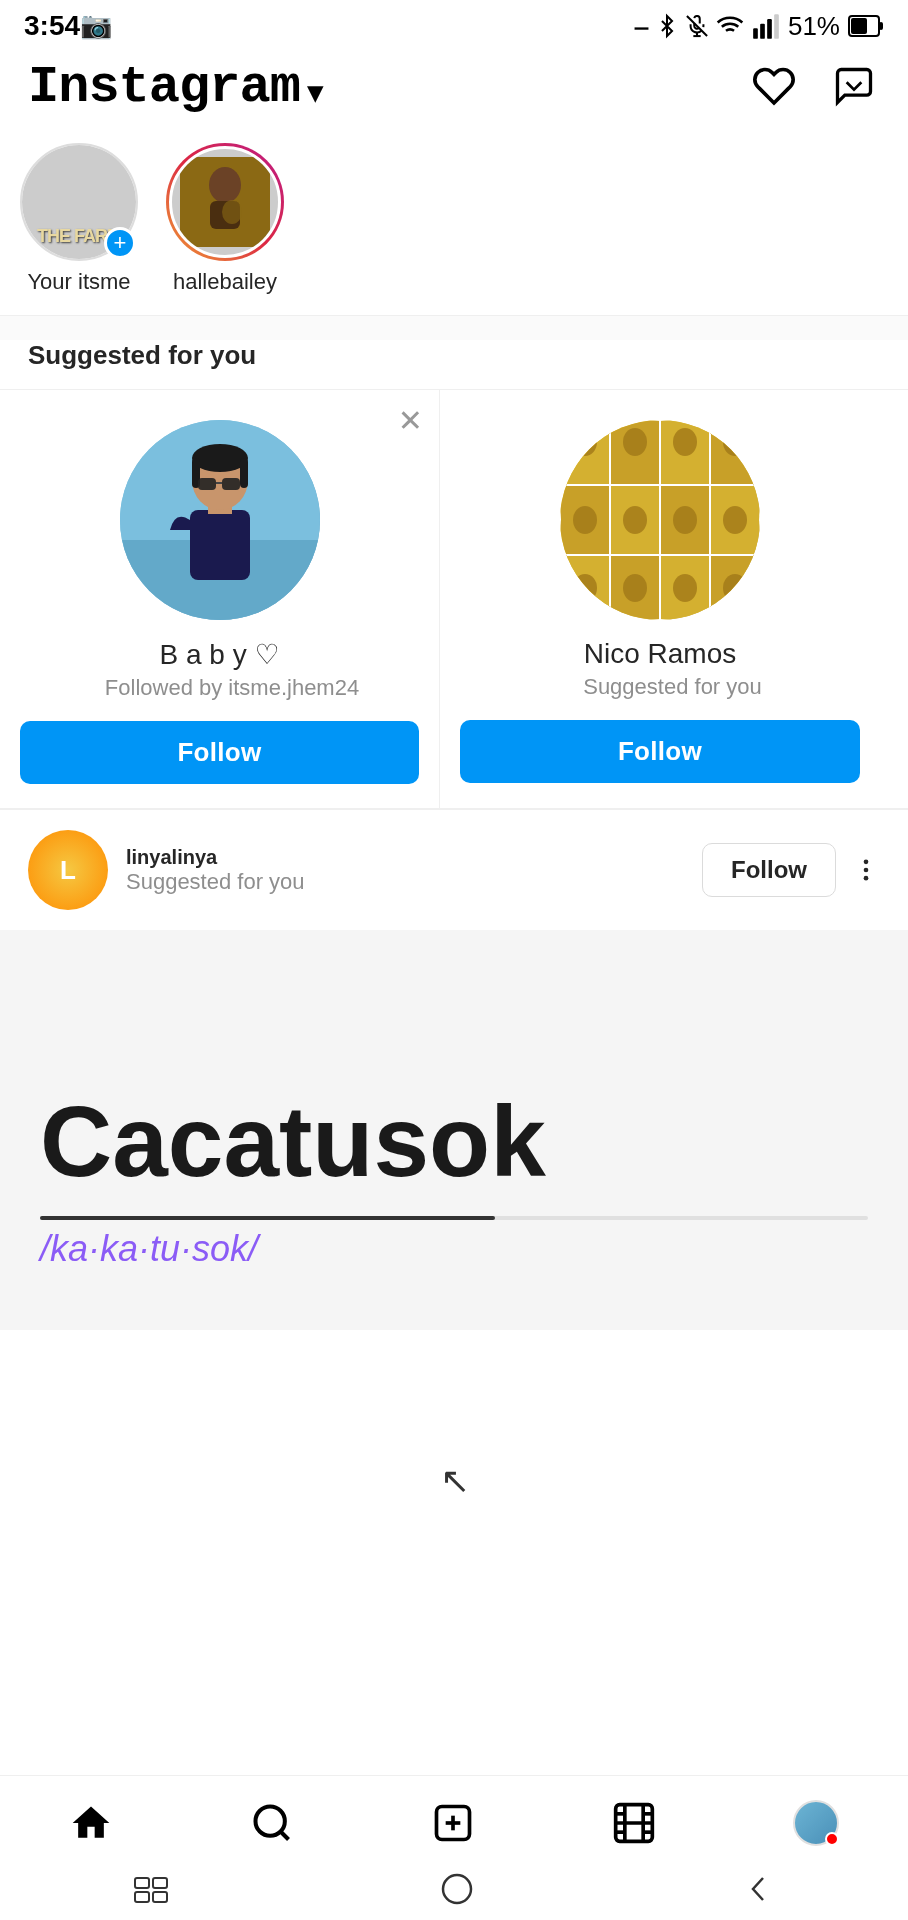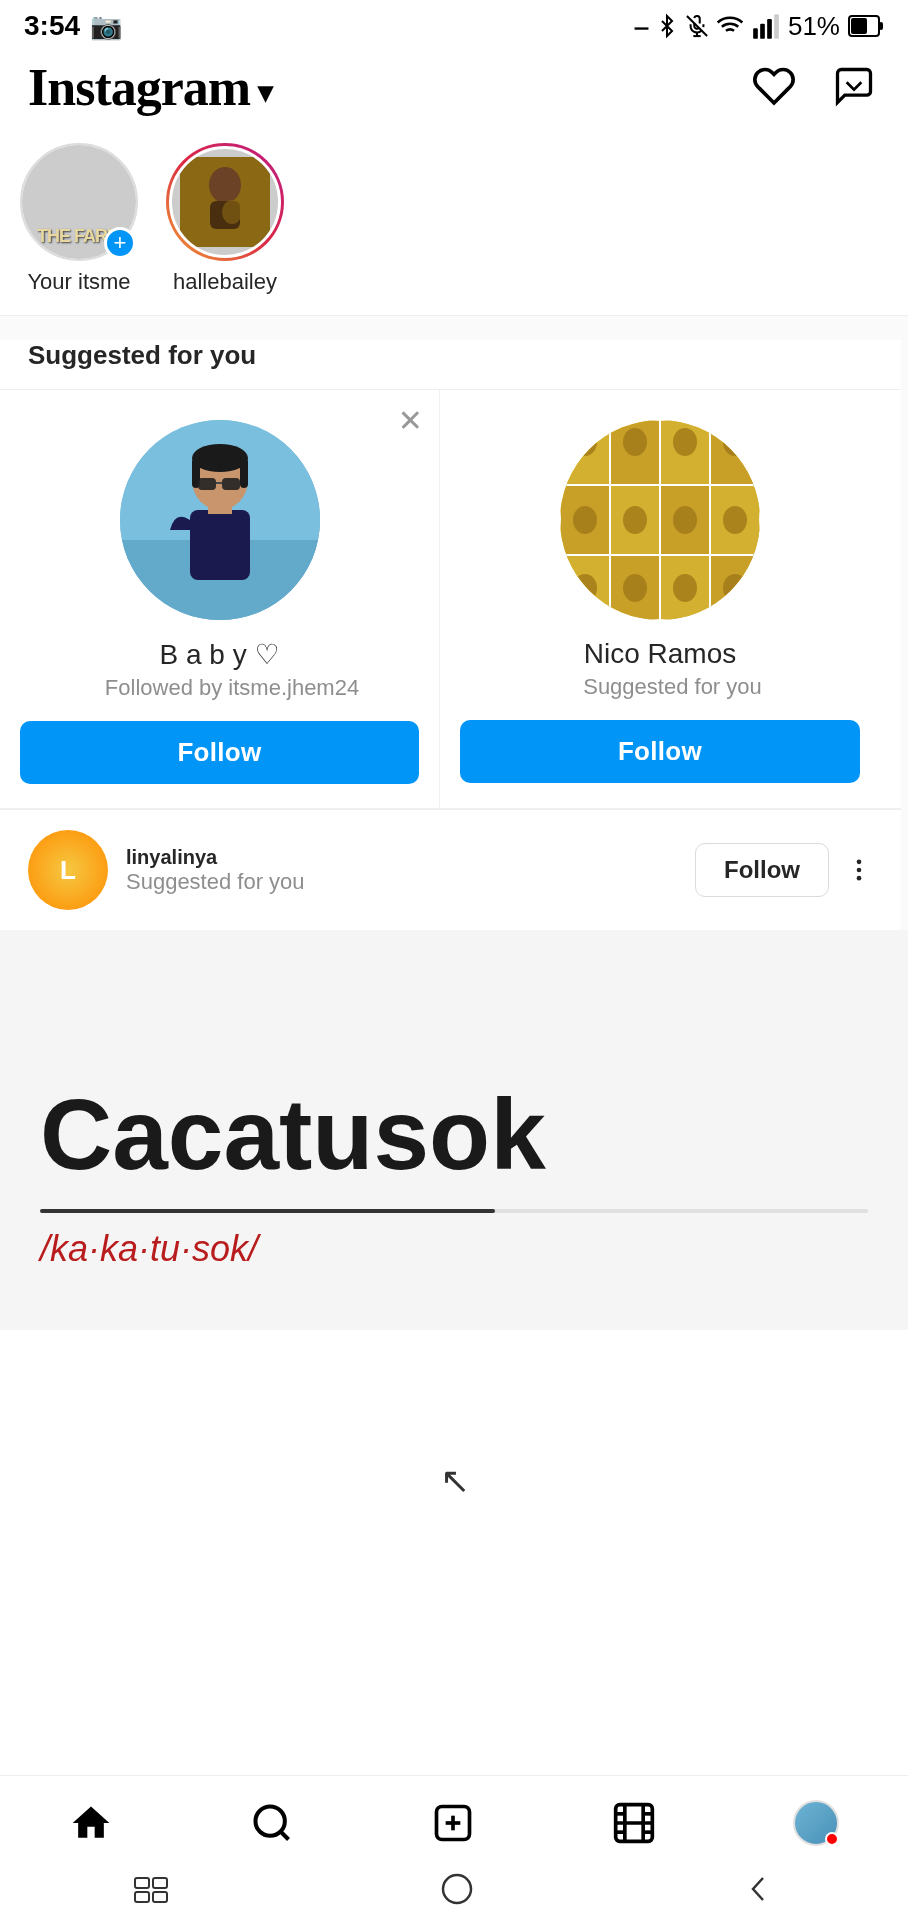--- a/index.html
+++ b/index.html
@@ -15,21 +15,21 @@
     
     .status-bar {
       display: flex;
       justify-content: space-between;
       align-items: center;
       padding: 10px 24px 6px 24px;
       background: #fff;
       font-size: 28px;
       font-weight: 600;
     }
-    .status-left { display: flex; align-items: flex-end; gap: 10px; }
+    .status-left { display: flex; align-items: flex-start; }
     .status-right { display: flex; align-items: center; gap: 8px; font-size: 26px; }
 
     
     .header {
       display: flex;
       justify-content: space-between;
       align-items: center;
       padding: 10px 28px 10px 28px;
       background: #fff;
     }
@@ -122,21 +122,21 @@
       text-align: center;
       max-width: 120px;
       overflow: hidden;
       text-overflow: ellipsis;
       white-space: nowrap;
     }
 
     
     .suggested-section {
       background: #fafafa;
-      padding: 24px 7px 0 0;
+      padding: 24px 0 0 0;
     }
     .suggested-title {
       font-size: 26px;
       font-weight: 700;
       color: #262626;
       padding: 0 28px 18px 28px;
       background: #fff;
     }
     .suggested-cards-wrap {
       overflow-x: auto;
@@ -302,22 +302,22 @@
       border-radius: 2px;
     }
     .post-progress-inner {
       height: 100%;
       background: #333;
       border-radius: 2px;
       width: 55%;
     }
     .post-phonetics {
       font-size: 36px;
-      color: #b91c1c;
-      padding: 15px 40px 0 40px;
+      color: #8b5cf6;
+      padding: 8px 40px 0 40px;
       font-style: italic;
     }
 
     
     .bottom-nav {
       position: fixed;
       bottom: 0;
       left: 0;
       width: 908px;
       background: #fff;
@@ -448,21 +448,21 @@
     <svg width="36" height="22" viewBox="0 0 36 22">
         <rect x="1" y="1" width="30" height="20" rx="3" ry="3" fill="none" stroke="#000" stroke-width="2"></rect>
         <rect x="31" y="7" width="4" height="8" rx="2" fill="#000"></rect>
         <rect x="3" y="3" width="16" height="16" rx="2" fill="#000"></rect>
       </svg>
   </div>
 </div>
 
 <div class="header">
   <div class="header-logo">
-    <span style="font-family:Liberation Serif, serif;font-size:52px;font-weight:800;letter-spacing:-1px;">Instagram</span>
+    <span style="font-family:Liberation Mono, monospace;font-size:52px;font-weight:800;letter-spacing:-1px;">Instagram</span>
     <span style="font-size:30px;margin-top:8px;color:#000;">▾</span>
   </div>
   <div class="header-icons">
 
     <button style="background:none;border:none;cursor:pointer;padding:4px;">
       <svg width="46" height="46" viewBox="0 0 24 24" fill="none" stroke="#000" stroke-width="2">
           <path d="M20.84 4.61a5.5 5.5 0 0 0-7.78 0L12 5.67l-1.06-1.06a5.5 5.5 0 0 0-7.78 7.78l1.06 1.06L12 21.23l7.78-7.78 1.06-1.06a5.5 5.5 0 0 0 0-7.78z"></path>
         </svg>
     </button>
 

